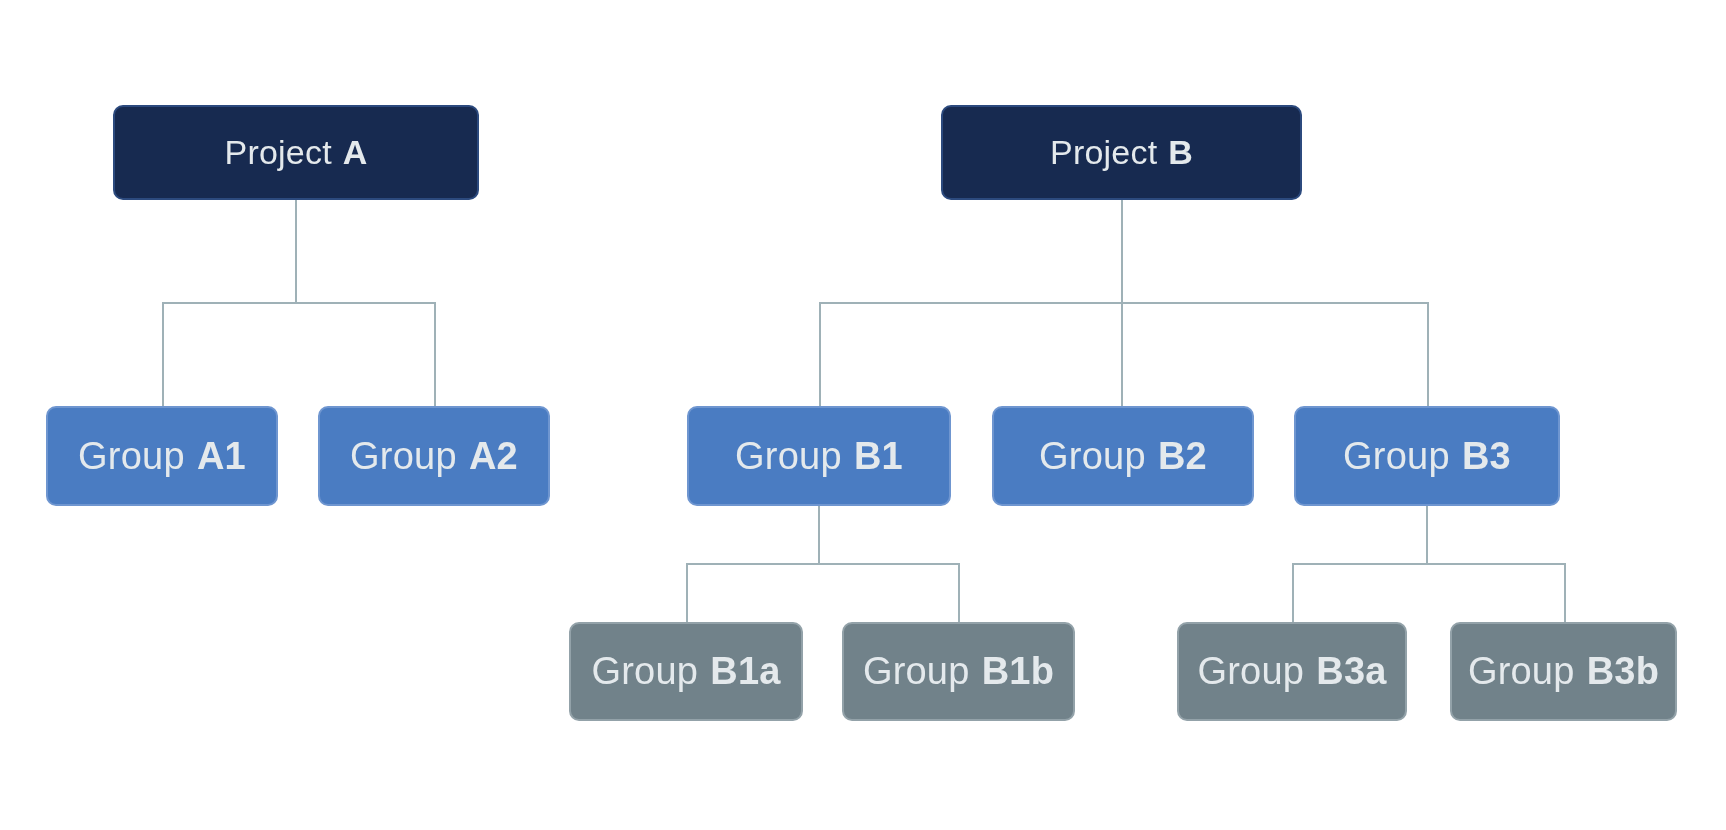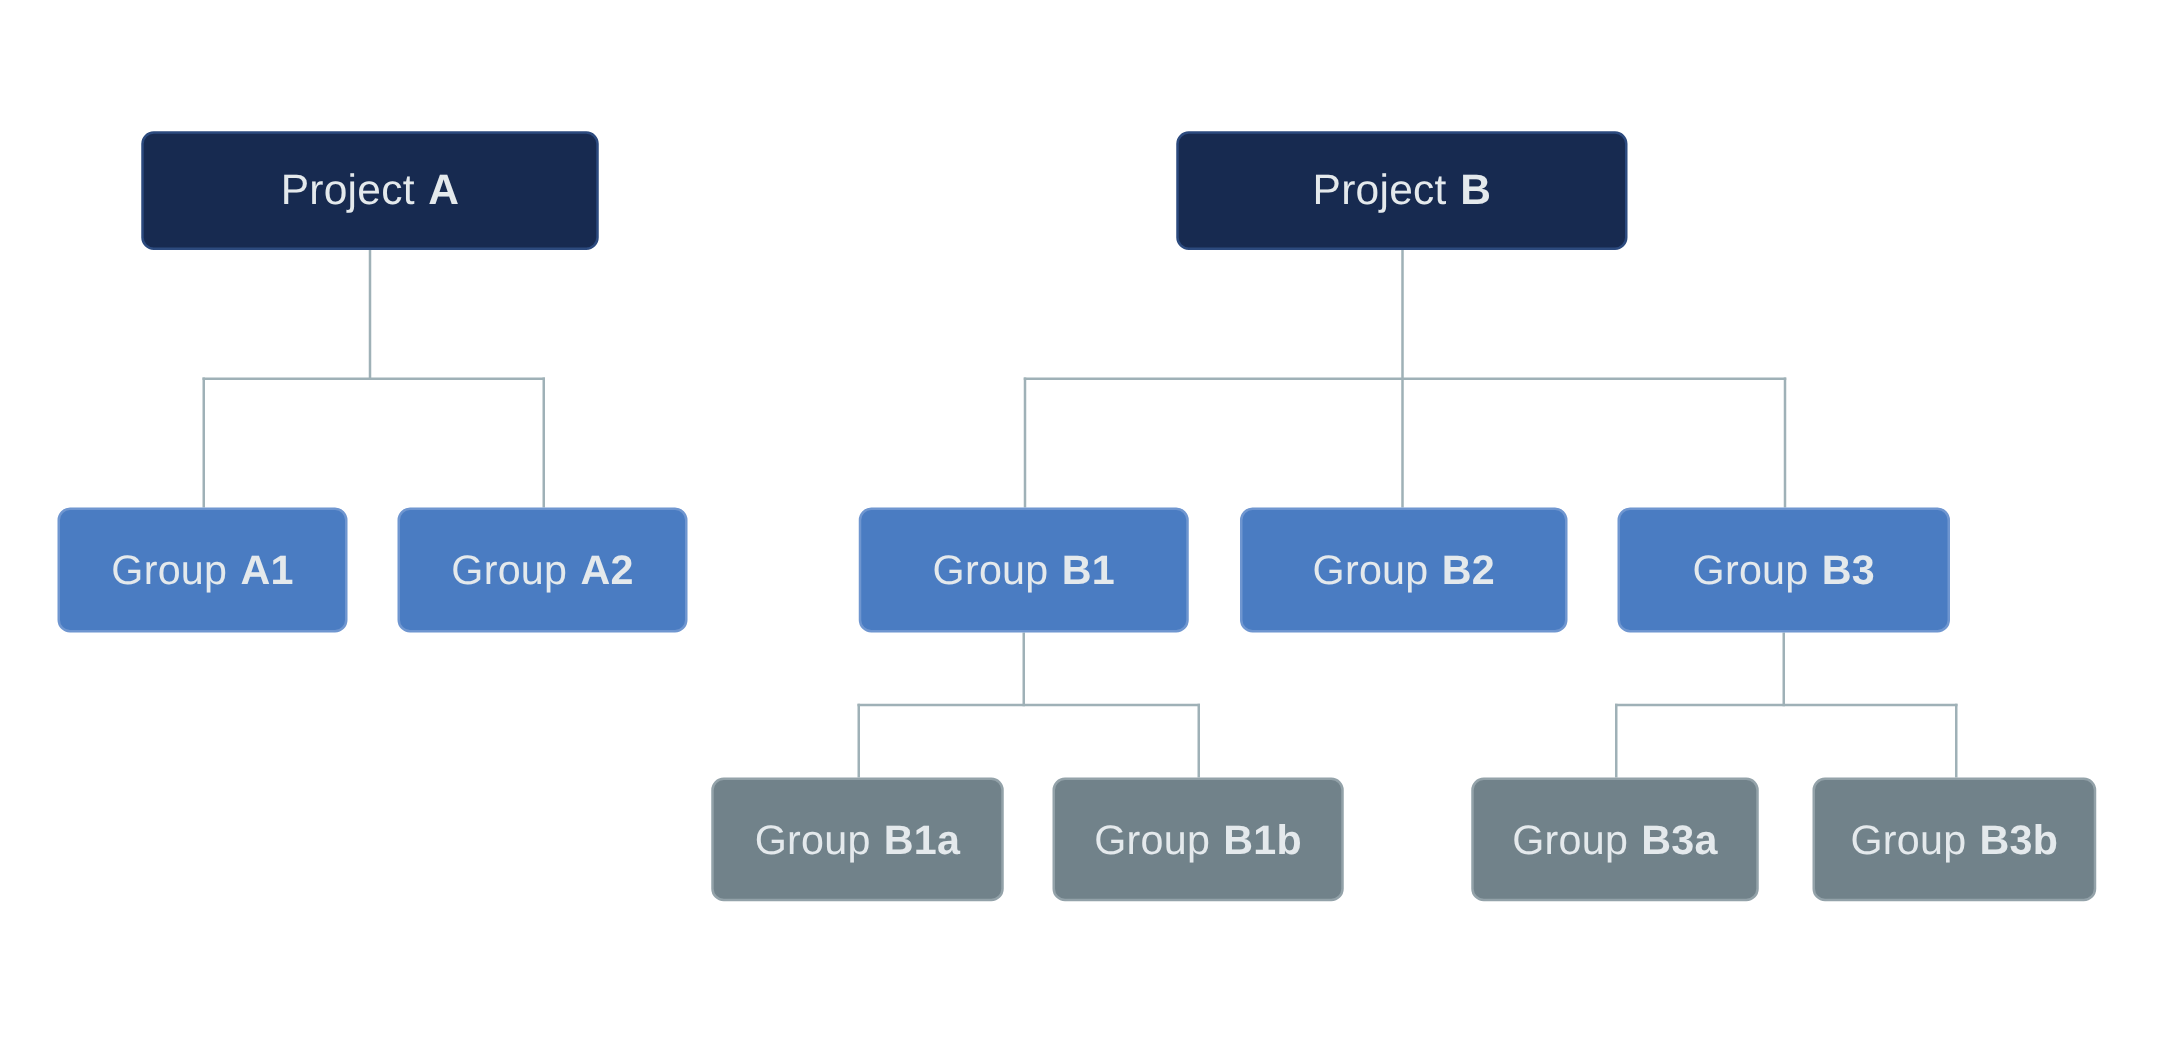--- a/index.html
+++ b/index.html
@@ -21,21 +21,21 @@
     overflow: hidden;
   }
 
   
   .node {
     position: absolute;
     display: flex;
     align-items: center;
     justify-content: center;
     border-radius: 10px;
-    font-size: 33px;
+    font-size: 38px;
     letter-spacing: 0.2px;
     color: var(--text-light, #e4e9ec);
     white-space: nowrap;
   }
   .node .prefix { font-weight: 400; }
   .node .suffix { font-weight: 700; margin-left: 0.32em; }
 
   .node.project {
     background: var(--project-fill, #172a50);
     border: 2px solid var(--project-border, #2c4a7e);

